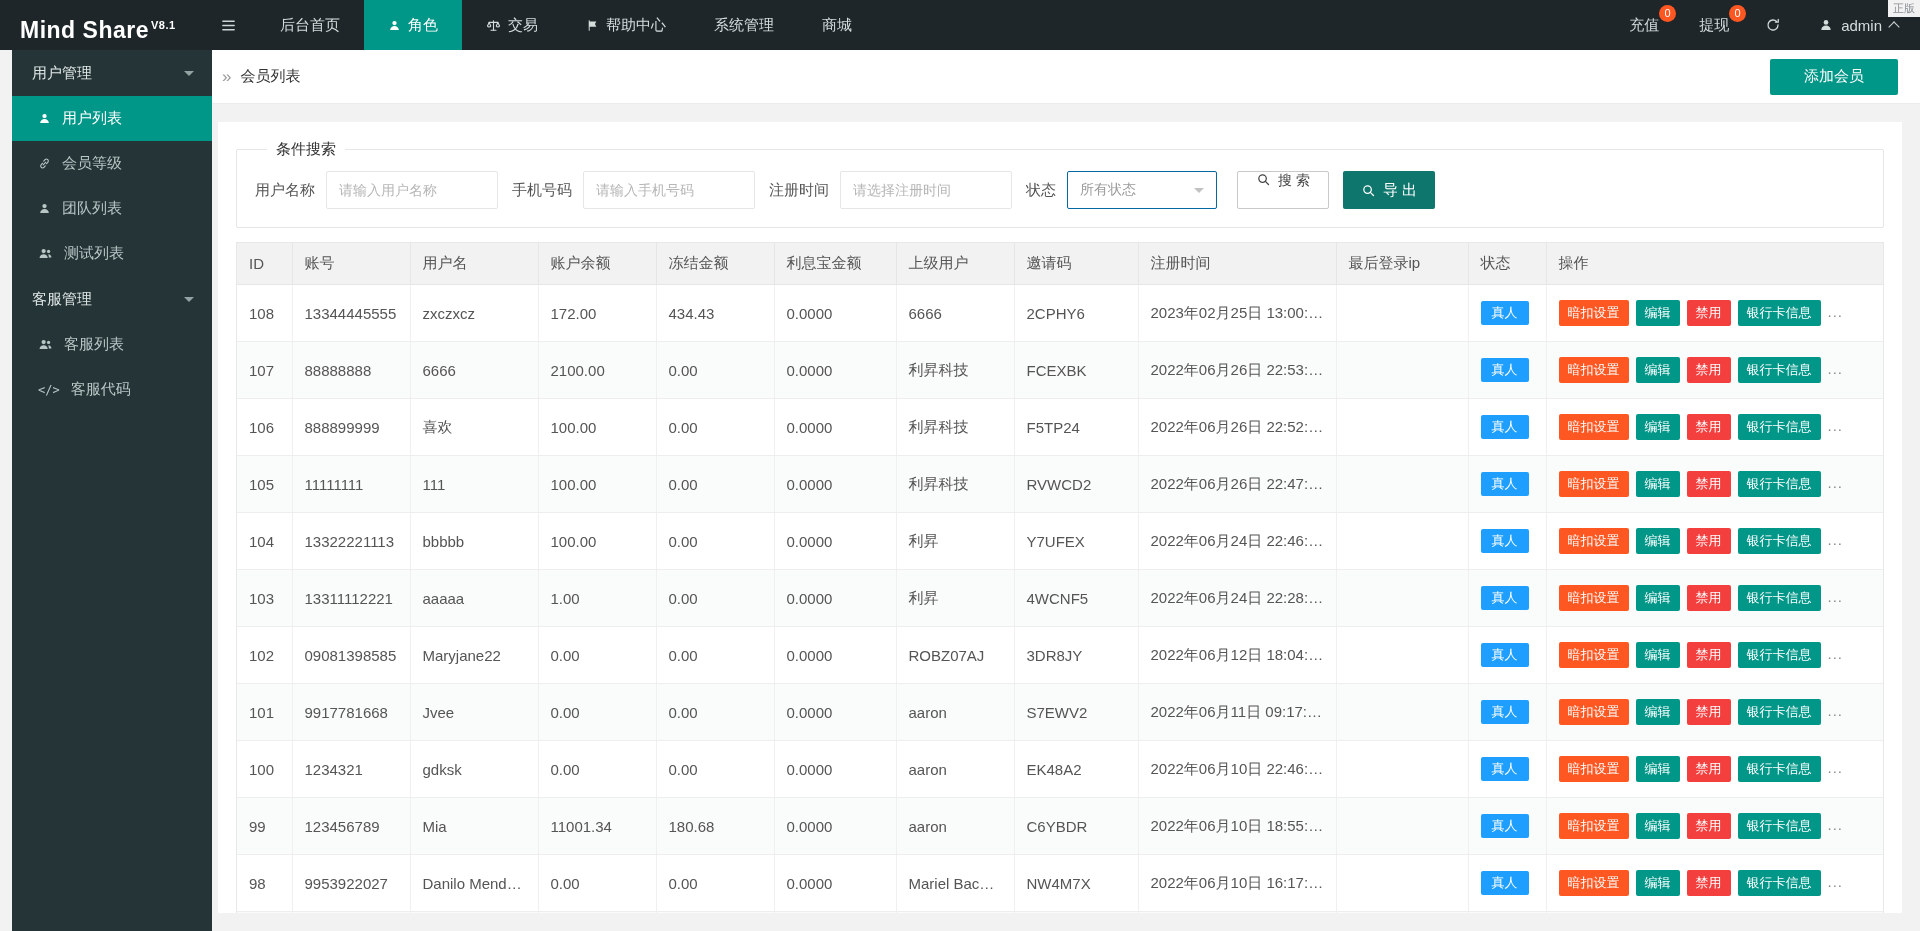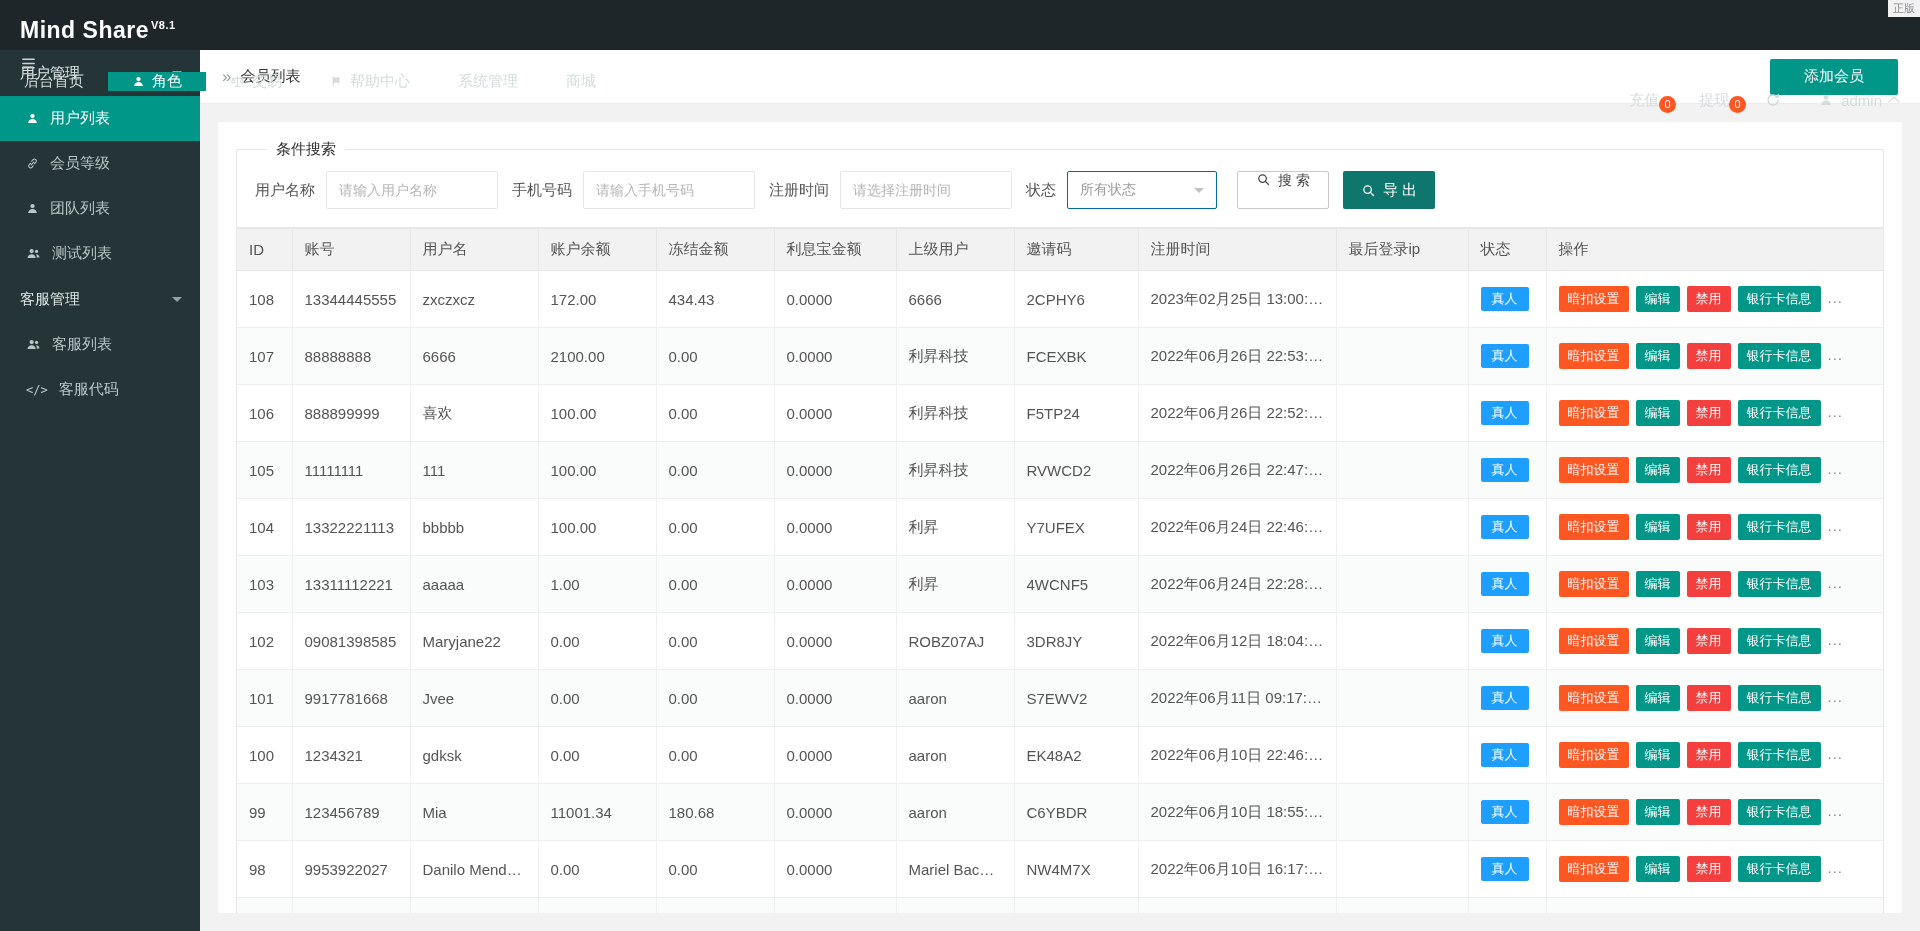--- a/index.html
+++ b/index.html
@@ -1,51 +1,51 @@
 <!DOCTYPE html>
 <html><head>
 <meta charset="utf-8">
 <style>
   * { margin:0; padding:0; box-sizing:border-box; }
   html,body { width:1920px; height:931px; overflow:hidden; font-family:"Liberation Sans","DejaVu Sans",sans-serif; background:#f2f2f2; font-size:15px; color:#555; }
 
   
-  .header { position:fixed; top:0; left:0; right:0; height:50px; background:#1e262a; display:flex; align-items:stretch; z-index:10;flex-direction:column; }
+  .header { position:fixed; top:0; left:0; right:0; height:50px; background:#1e262a; display:flex; align-items:stretch; z-index:10; }
   .logo { width:200px; line-height:50px; padding-left:20px; color:#fff; font-size:23px; font-weight:bold; letter-spacing:.5px; }
   .logo sup { font-size:11px; font-weight:bold; margin-left:2px; }
   .hamburger { width:56px; display:flex; align-items:center; justify-content:center; color:#cfd6d6; cursor:pointer; }
   .top-nav { display:flex; }
   .nav-item { display:flex; align-items:center; gap:7px; padding:0 24px; color:#d5dcdc; font-size:15px; cursor:pointer; }
   .nav-item.active { background:#009688; color:#fff;font-family:Liberation Mono, monospace; }
   .header-right { margin-left:auto; display:flex; align-items:stretch; }
   .header-link { position:relative; display:flex; align-items:center; padding:0 20px; color:#d5dcdc; font-size:15px; cursor:pointer; }
   .badge { position:absolute; top:5px; right:3px; min-width:17px; height:17px; line-height:17px; text-align:center; background:#ff5722; color:#fff; border-radius:9px; font-size:11px; padding:0 4px; }
   .header-iconbtn { display:flex; align-items:center; padding:0 16px; color:#cfd6d6; cursor:pointer; }
   .user-menu { display:flex; align-items:center; gap:8px; padding:0 22px; color:#d5dcdc; cursor:pointer; }
   .chev-up { width:8px; height:8px; border-left:1px solid #cfd6d6; border-top:1px solid #cfd6d6; transform:rotate(45deg); margin-top:4px; }
   .watermark { position:fixed; top:0; right:0; background:#f2f2f2; color:#8a8f94; font-size:11px; padding:1px 5px; z-index:20; }
 
   
-  .sidebar { position:fixed; top:50px; left:0; bottom:0; width:200px; background:#253537; overflow:hidden; }
+  .sidebar { position:fixed; top:50px; left:12px; bottom:0; width:200px; background:#253537; overflow:hidden; }
   .side-group { height:46px; display:flex; align-items:center; justify-content:space-between; padding:0 18px 0 20px; color:#dfe6e6; font-size:15px; cursor:pointer; }
   .side-item { height:45px; display:flex; align-items:center; gap:11px; padding-left:26px; color:#b9c6c6; font-size:15px; cursor:pointer; }
   .side-item.active { background:#009688; color:#fff; }
   .caret-down { width:0; height:0; border:5px solid transparent; border-top-color:#93a3a3; margin-top:5px; }
 
   
   .main { margin-left:200px; padding-top:50px; height:931px; display:flex; flex-direction:column; }
   .breadcrumb-bar { height:54px; background:#fff; border-bottom:1px solid #ececec; display:flex; align-items:center; justify-content:space-between; padding:0 22px; flex:none; }
   .breadcrumb { display:flex; align-items:center; gap:9px; color:#333; font-size:15px; }
   .bc-icon { color:#999; font-size:17px; }
   .add-btn { height:36px; padding:0 34px; background:#009688; border:none; border-radius:2px; color:#fff; font-size:15px; cursor:pointer; font-family:inherit;text-align:right; }
   .content { flex:1; padding:18px; overflow:hidden; }
   .card { background:#fff; height:100%; padding:18px; overflow:hidden; }
 
   
-  .search-fs { border:1px solid #e6e6e6; border-radius:2px; padding:10px 18px 18px; }
+  .search-fs { border:1px solid #e6e6e6; border-radius:2px; padding:10px 18px 18px; margin-bottom:14px; }
   .search-fs legend { padding:0 9px; margin-left:12px; font-size:15px; color:#333; }
   .search-row { display:flex; align-items:center; gap:14px; margin-top:2px; }
   .field { display:flex; align-items:center; gap:11px; }
   .field-label { font-size:15px; color:#555; white-space:nowrap; }
   .field input { height:38px; width:172px; border:1px solid #e6e6e6; border-radius:2px; padding:0 12px; font-size:14px; color:#be185d; outline:none; font-family:inherit; }
   .field input::placeholder { color:#b6b6b6; }
   .fake-select { height:38px; width:150px; border:1px solid #0369a1; border-radius:2px; padding:0 12px; display:flex; align-items:center; justify-content:space-between; color:#9b9b9b; font-size:14px; background:#fff; cursor:pointer; }
   .fake-select .caret-down { border-top-color:#c2c2c2; }
   .btn-search { height:38px; padding:0 18px; background:#fff; border:1px solid #c9c9c9; border-radius:2px; color:#444; font-size:14px; display:flex; align-items:flex-start; gap:7px; cursor:pointer; margin-left:6px; font-family:inherit; }
   .btn-export { height:38px; padding:0 18px; background:#0f766e; border:none; border-radius:2px; color:#fff; font-size:15px; display:flex; align-items:center; gap:7px; cursor:pointer; font-family:inherit; }

